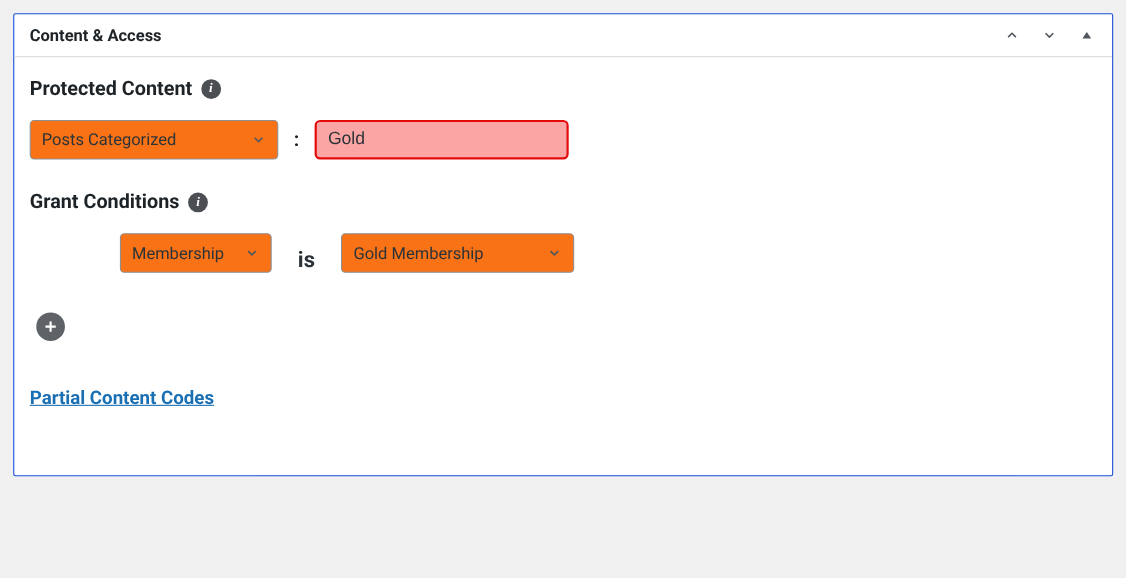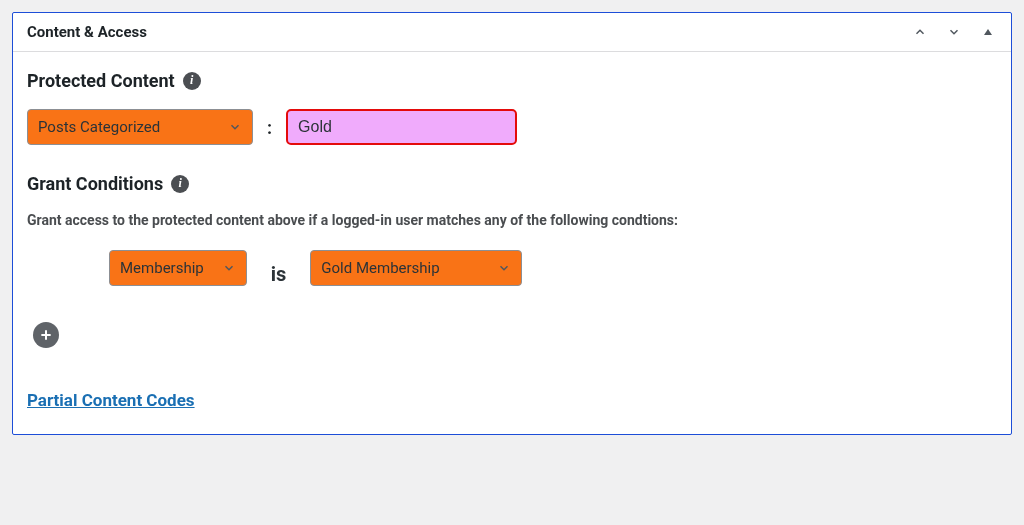--- a/index.html
+++ b/index.html
@@ -36,21 +36,21 @@
     }
     .chev {
       display: inline-flex;
       align-items: center;
       justify-content: center;
       cursor: pointer;
       width: 18px;
       height: 18px;
     }
     .metabox-body {
-      padding: 18px 14px 24px 14px;
+      padding: 18px 14px 60px 14px;
     }
     .section-title {
       font-size: 18px;
       font-weight: 700;
       color: #1d2327;
       display: flex;
       align-items: center;
       gap: 8px;
       margin-bottom: 18px;
     }
@@ -100,21 +100,21 @@
     }
     .text-input {
       height: 36px;
       min-width: 192px;
       border: 2px solid #e40b0b;
       border-radius: 5px;
       padding: 0 10px;
       font-size: 16px;
       color: #2c3338;
       outline: none;
-      background: #f0abfc;
+      background: #fca5a5;
     }
     .desc {
       font-size: 14px;
       font-weight: 700;
       color: #4a4d50;
       margin-bottom: 22px;
     }
     .condition-row {
       display: flex;
       align-items: flex-end;
@@ -195,21 +195,20 @@
       </div>
       <span class="colon">:</span>
       <input class="text-input" type="text" value="Gold" style="">
     </div>
 
     <div class="section-title spacer-section">
       <span>Grant Conditions</span>
       <span class="info-icon">i</span>
     </div>
 
-    <div class="desc">Grant access to the protected content above if a logged-in user matches any of the following condtions:</div>
 
     <div class="condition-row">
       <div class="select-like" style="min-width:128px;">
         <span>Membership</span>
         <span class="caret">
           <svg width="14" height="14" viewBox="0 0 24 24" fill="none" stroke="#50575e" stroke-width="2.5">
               <polyline points="6 9 12 15 18 9"></polyline>
             </svg>
         </span>
       </div>

